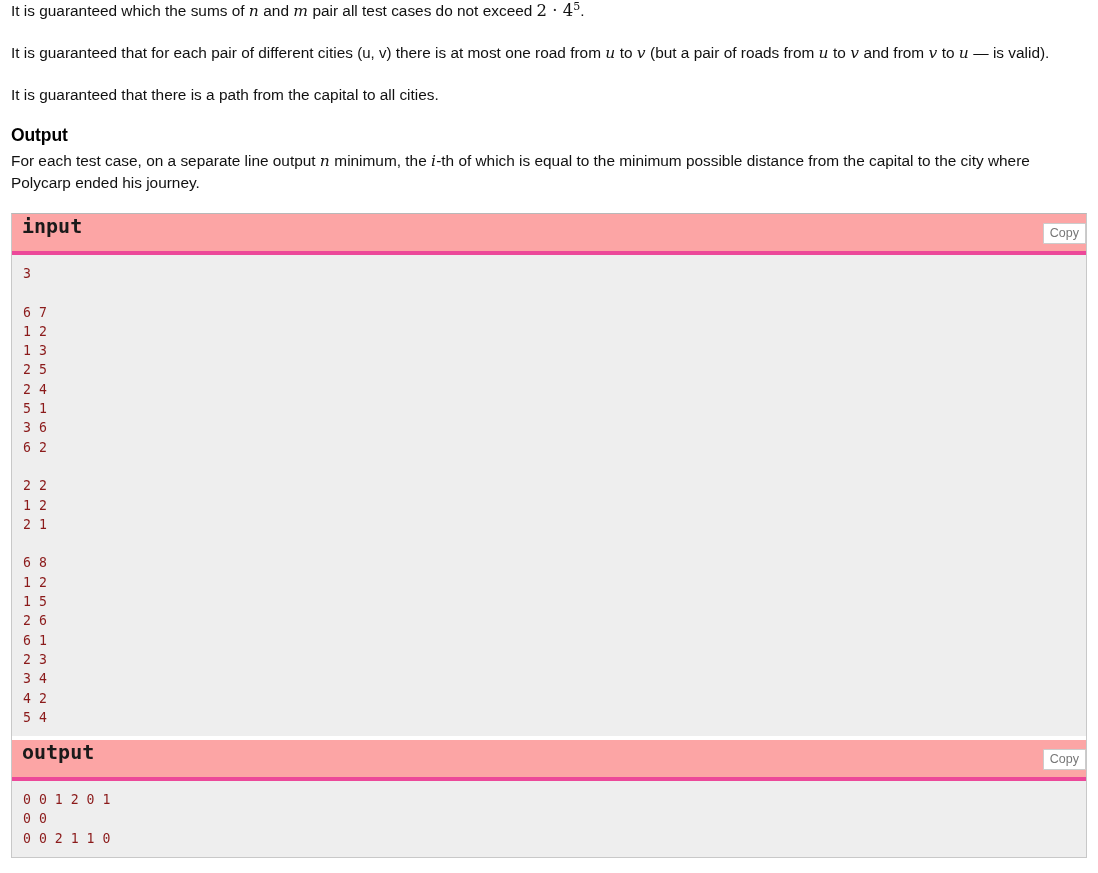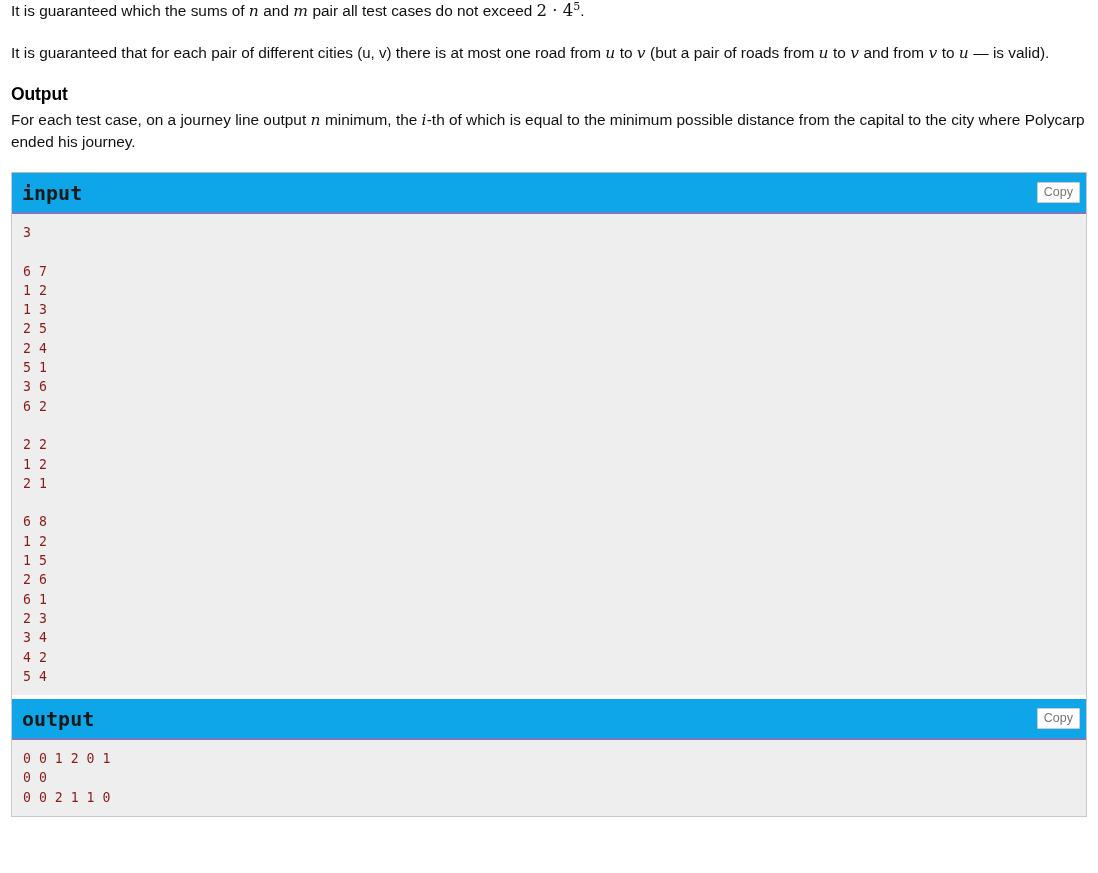--- a/index.html
+++ b/index.html
@@ -65,37 +65,37 @@
   .sample-tests {
     border: 1px solid #c8c8c8;
     border-top: 1px solid #b8b8b8;
     background: #ffffff;
     width: 1076px;
     box-sizing: border-box;
   }
   .test-header {
     position: relative;
     height: 41px;
-    border-bottom: 1px solid #ec4899;
-    background: #0ea5e9;
+    border-bottom: 4px solid #ec4899;
+    background: #fca5a5;
     display: flex;
-    align-items: center;
+    align-items: flex-start;
     padding-left: 10px;
     box-sizing: border-box;
   }
   .test-header .title {
     font-family: "DejaVu Sans Mono", "Liberation Mono", monospace;
     font-weight: bold;
     font-size: 20px;
     color: #1a1a1a;
     letter-spacing: 0px;
   }
   .copy-btn {
     position: absolute;
-    right: 6px;
+    right: 0;
     top: 9px;
     border: 1px solid #cccccc;
     background: #ffffff;
     color: #777777;
     font-family: "Liberation Sans", sans-serif;
     font-size: 12.5px;
     padding: 2px 6px 3px 6px;
     line-height: 14px;
     border-radius: 1px;
     cursor: pointer;
@@ -126,24 +126,27 @@
 <div class="page">
 
   <div class="para-block">
     <p class="para"><span>It is guaranteed which the sums of </span><span class="mathi">n</span><span> and </span><span class="mathi">m</span><span> pair all test cases do not exceed </span><span class="mathr"><span>2 · 4</span><sup>5</sup></span><span>.</span></p>
   </div>
 
   <div class="para-block">
     <p class="para"><span>It is guaranteed that for each pair of different cities </span><span class="mathpar">(u, v)</span><span> there is at most one road from </span><span class="mathi">u</span><span> to </span><span class="mathi">v</span><span> (but a pair of roads from </span><span class="mathi">u</span><span> to </span><span class="mathi">v</span><span> and from </span><span class="mathi">v</span><span> to </span><span class="mathi">u</span><span> — is valid).</span></p>
   </div>
 
+  <div class="para-block">
+    <p class="para">It is guaranteed that there is a path from the capital to all cities.</p>
+  </div>
 
   <h2 class="section-title">Output</h2>
   <div class="para-block">
-    <p class="para"><span>For each test case, on a journey line output </span><span class="mathi">n</span><span> minimum, the </span><span class="mathi">i</span><span>-th of which is equal to the minimum possible distance from the capital to the city where Polycarp ended his journey.</span></p>
+    <p class="para"><span>For each test case, on a separate line output </span><span class="mathi">n</span><span> minimum, the </span><span class="mathi">i</span><span>-th of which is equal to the minimum possible distance from the capital to the city where Polycarp ended his journey.</span></p>
   </div>
 
 
   <div class="sample-tests">
 
     <div class="test-header">
       <span class="title">input</span>
       <button class="copy-btn">Copy</button>
     </div>
 

